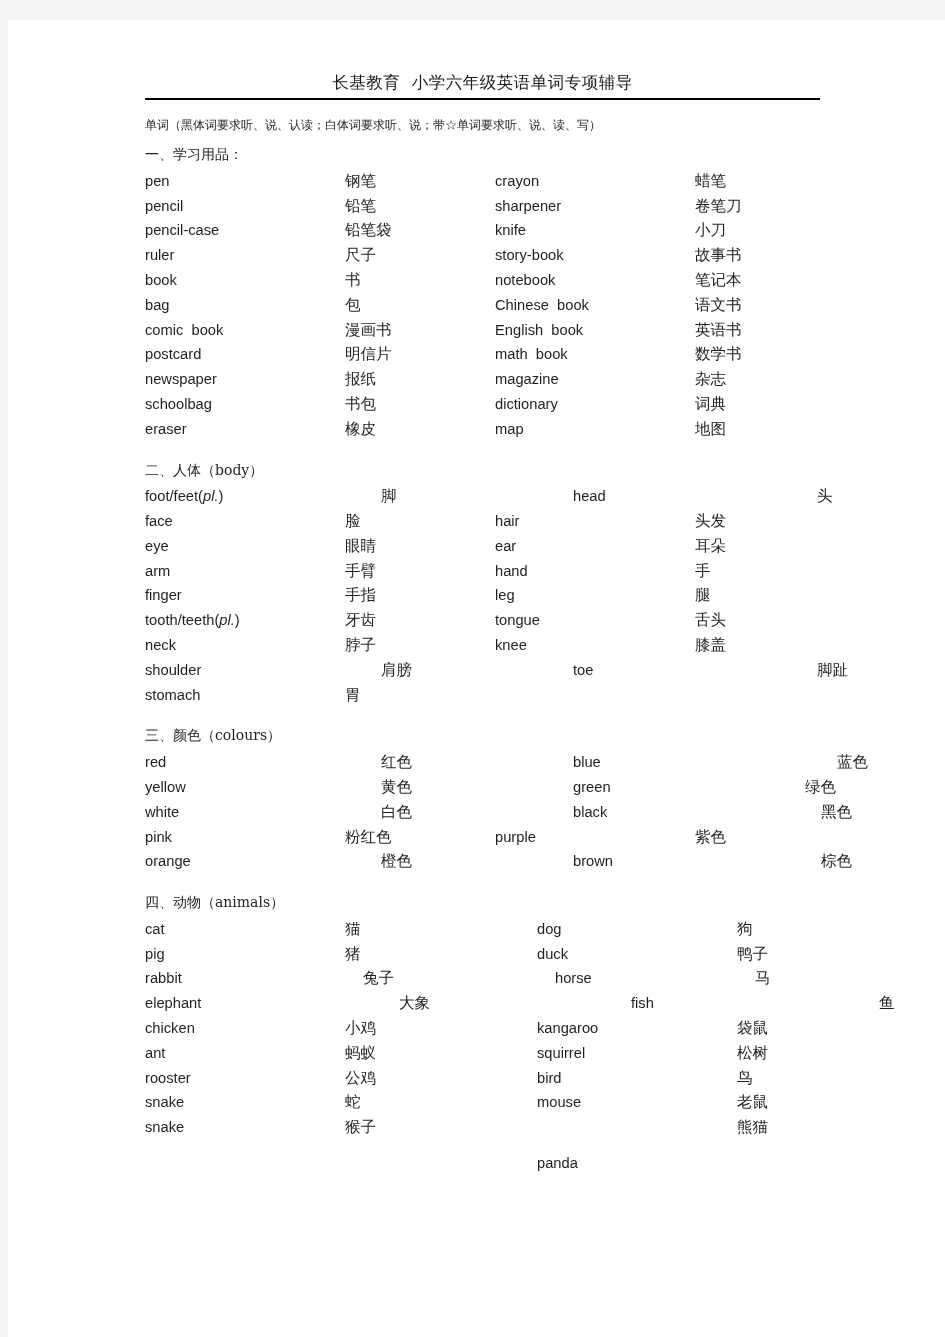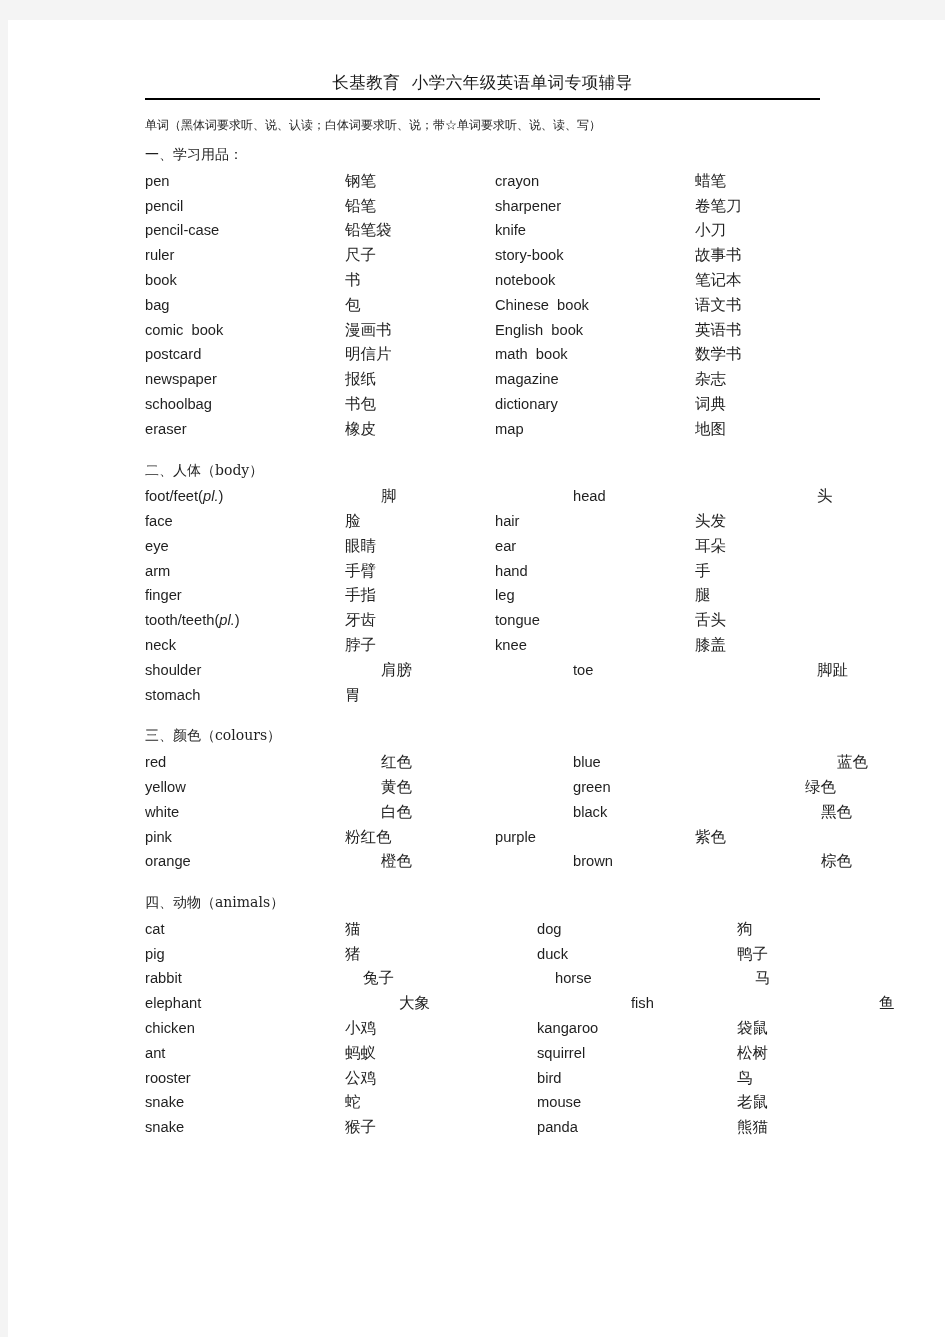--- a/index.html
+++ b/index.html
@@ -319,21 +319,21 @@
             </div>
             <div class="row">
               <div class="cell en c-en1">snake</div>
               <div class="cell zh c-zh1">蛇</div>
               <div class="cell en c-en2" style="padding-left: 42px;">mouse</div>
               <div class="cell zh c-zh2">老鼠</div>
             </div>
             <div class="row">
               <div class="cell en c-en1">snake</div>
               <div class="cell zh c-zh1">猴子</div>
-              <div class="cell en c-en2" style="padding-left: 42px;">panda</div>
+              <div class="cell en c-en2" style="padding-left: 42px; margin-top: 36px;">panda</div>
               <div class="cell zh c-zh2">熊猫</div>
             </div>
           </div>
         </div>
       </div>
 
   </div>
 </div>
 
 </body></html>

